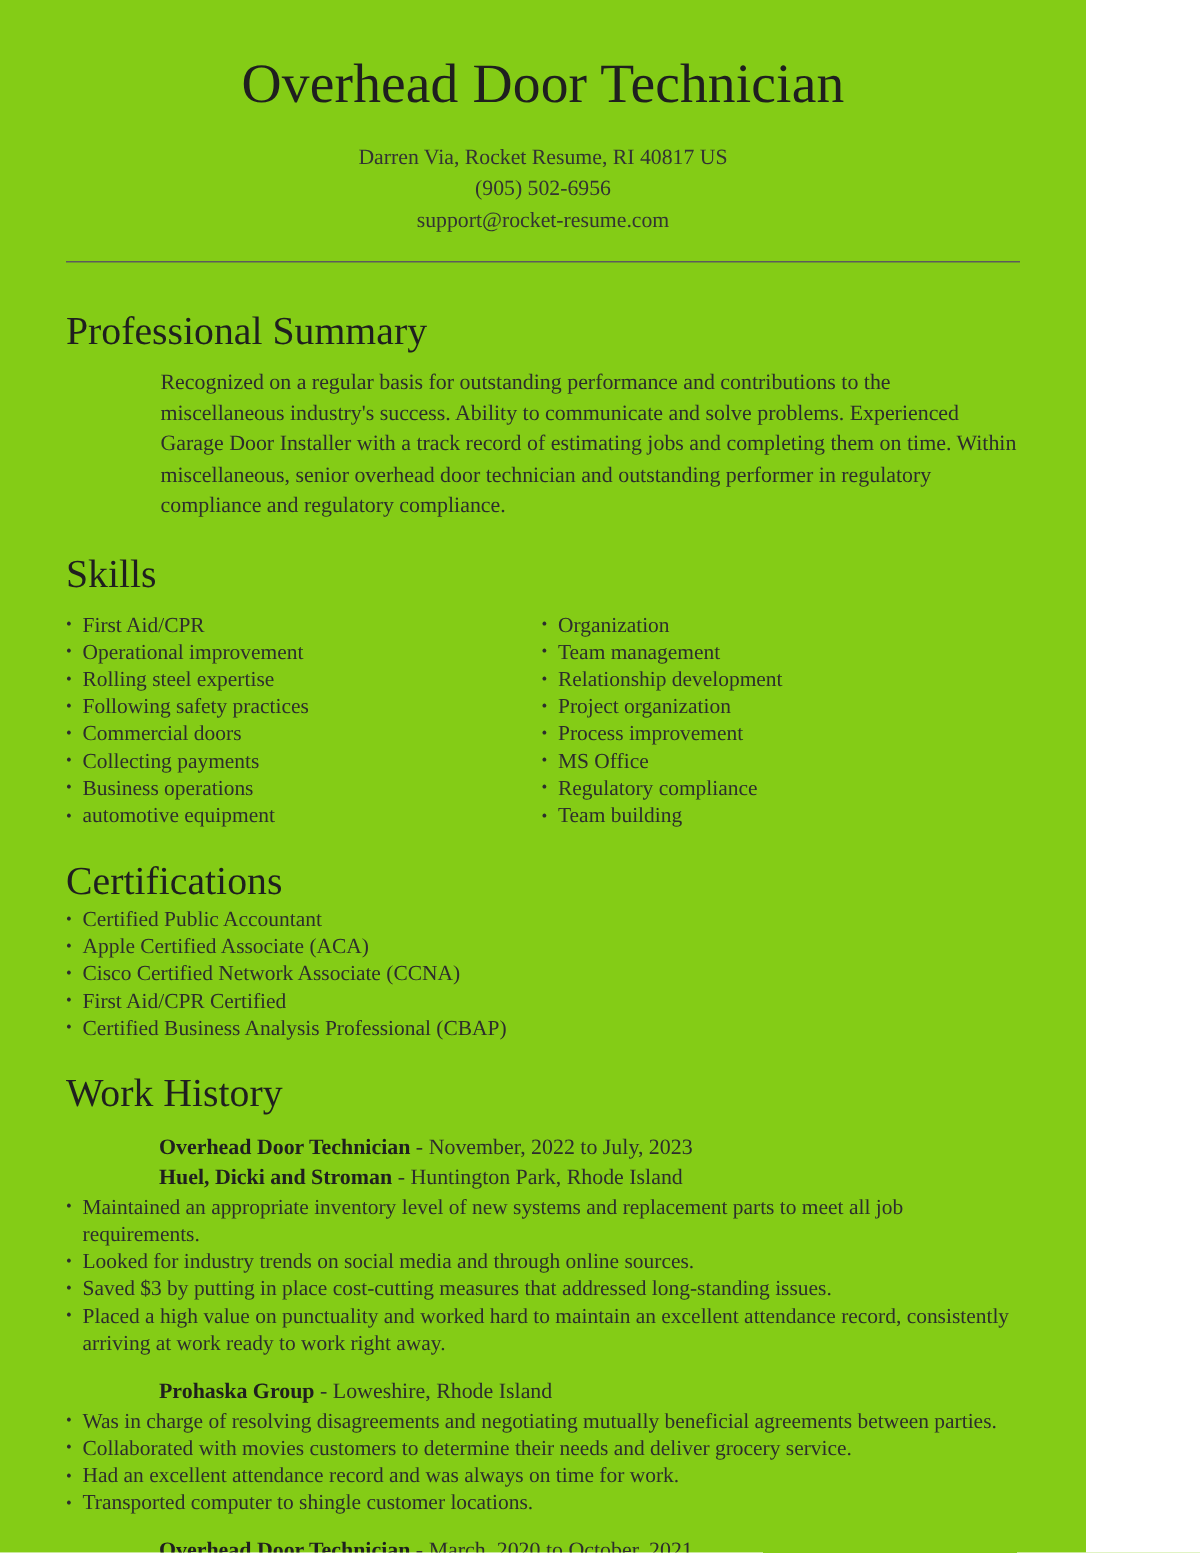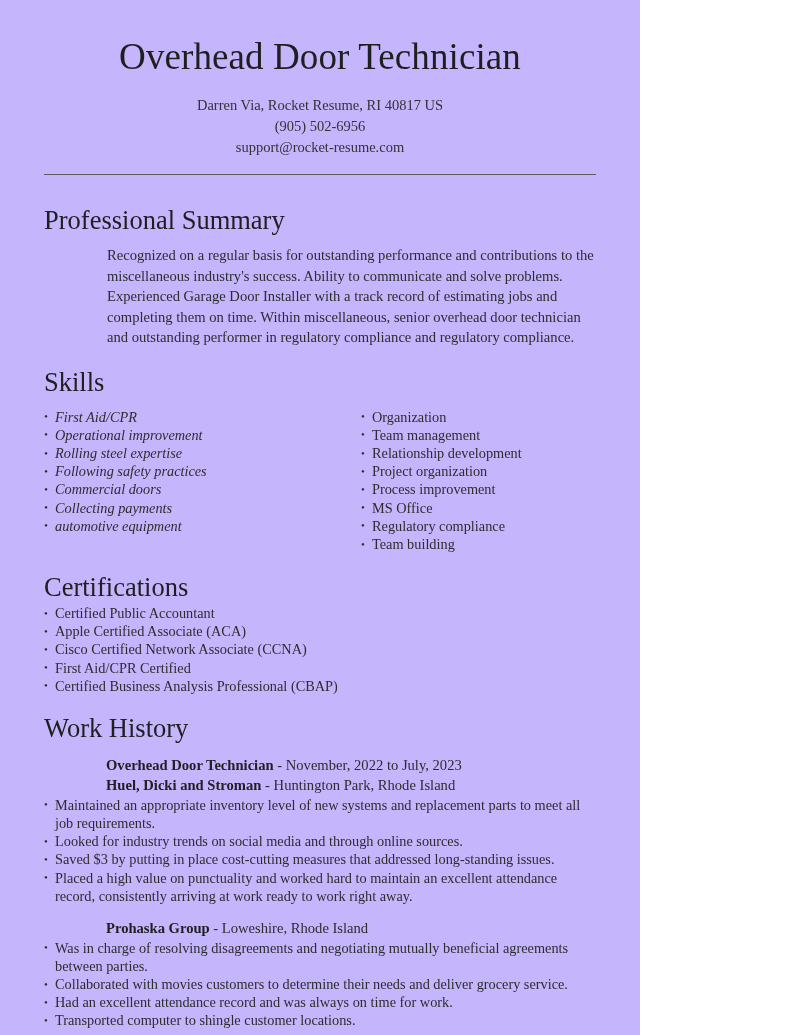--- a/index.html
+++ b/index.html
@@ -11,23 +11,23 @@
     width: 800px;
     height: 1035px;
     overflow: hidden;
     font-family: "Liberation Serif", "DejaVu Serif", serif;
     color: #2b2b2b;
     -webkit-font-smoothing: antialiased;
   }
 
   .page {
     position: relative;
-    width: 640px;
+    width: 724px;
     height: 1035px;
-    background: #c4b5fd;
+    background: #84cc16;
     box-sizing: border-box;
     padding: 0 44px;
   }
 
   
   .resume-header {
     padding-top: 36px;
     text-align: center;
   }
   .resume-name {
@@ -107,21 +107,20 @@
   }
 
   
   .skills-columns {
     display: flex;
     margin-top: 9px;
   }
   .skills-col-left {
     width: 317px;
     margin-left: 71px;
-    font-style: italic;
   }
   .skills-col-right {
     flex: 1;
   }
   .skills-columns ul.bullets > li {
     line-height: 18.2px;
     margin-bottom: 0px;
   }
 
   
@@ -186,20 +185,21 @@
   <div class="section section-skills">
     <h2 class="section-title">Skills</h2>
     <div class="skills-columns">
       <ul class="bullets skills-col-left">
         <li>First Aid/CPR</li>
         <li>Operational improvement</li>
         <li>Rolling steel expertise</li>
         <li>Following safety practices</li>
         <li>Commercial doors</li>
         <li>Collecting payments</li>
+        <li>Business operations</li>
         <li>automotive equipment</li>
       </ul>
       <ul class="bullets skills-col-right">
         <li>Organization</li>
         <li>Team management</li>
         <li>Relationship development</li>
         <li>Project organization</li>
         <li>Process improvement</li>
         <li>MS Office</li>
         <li>Regulatory compliance</li>

